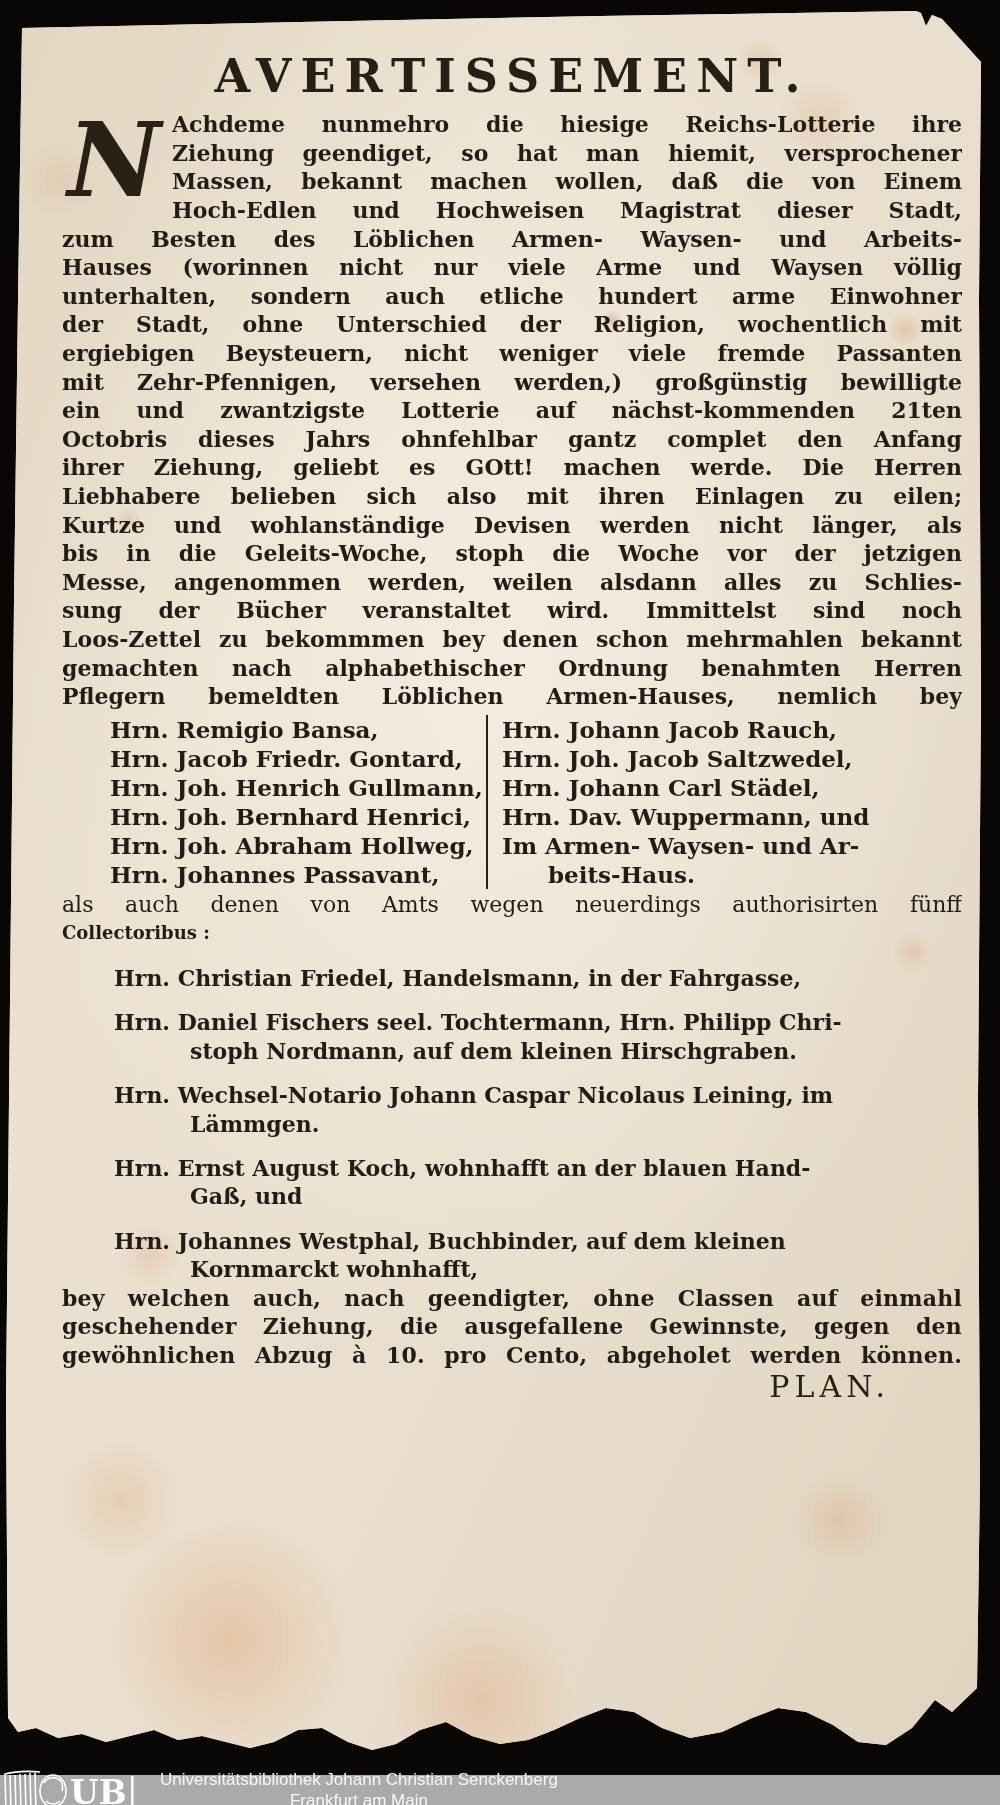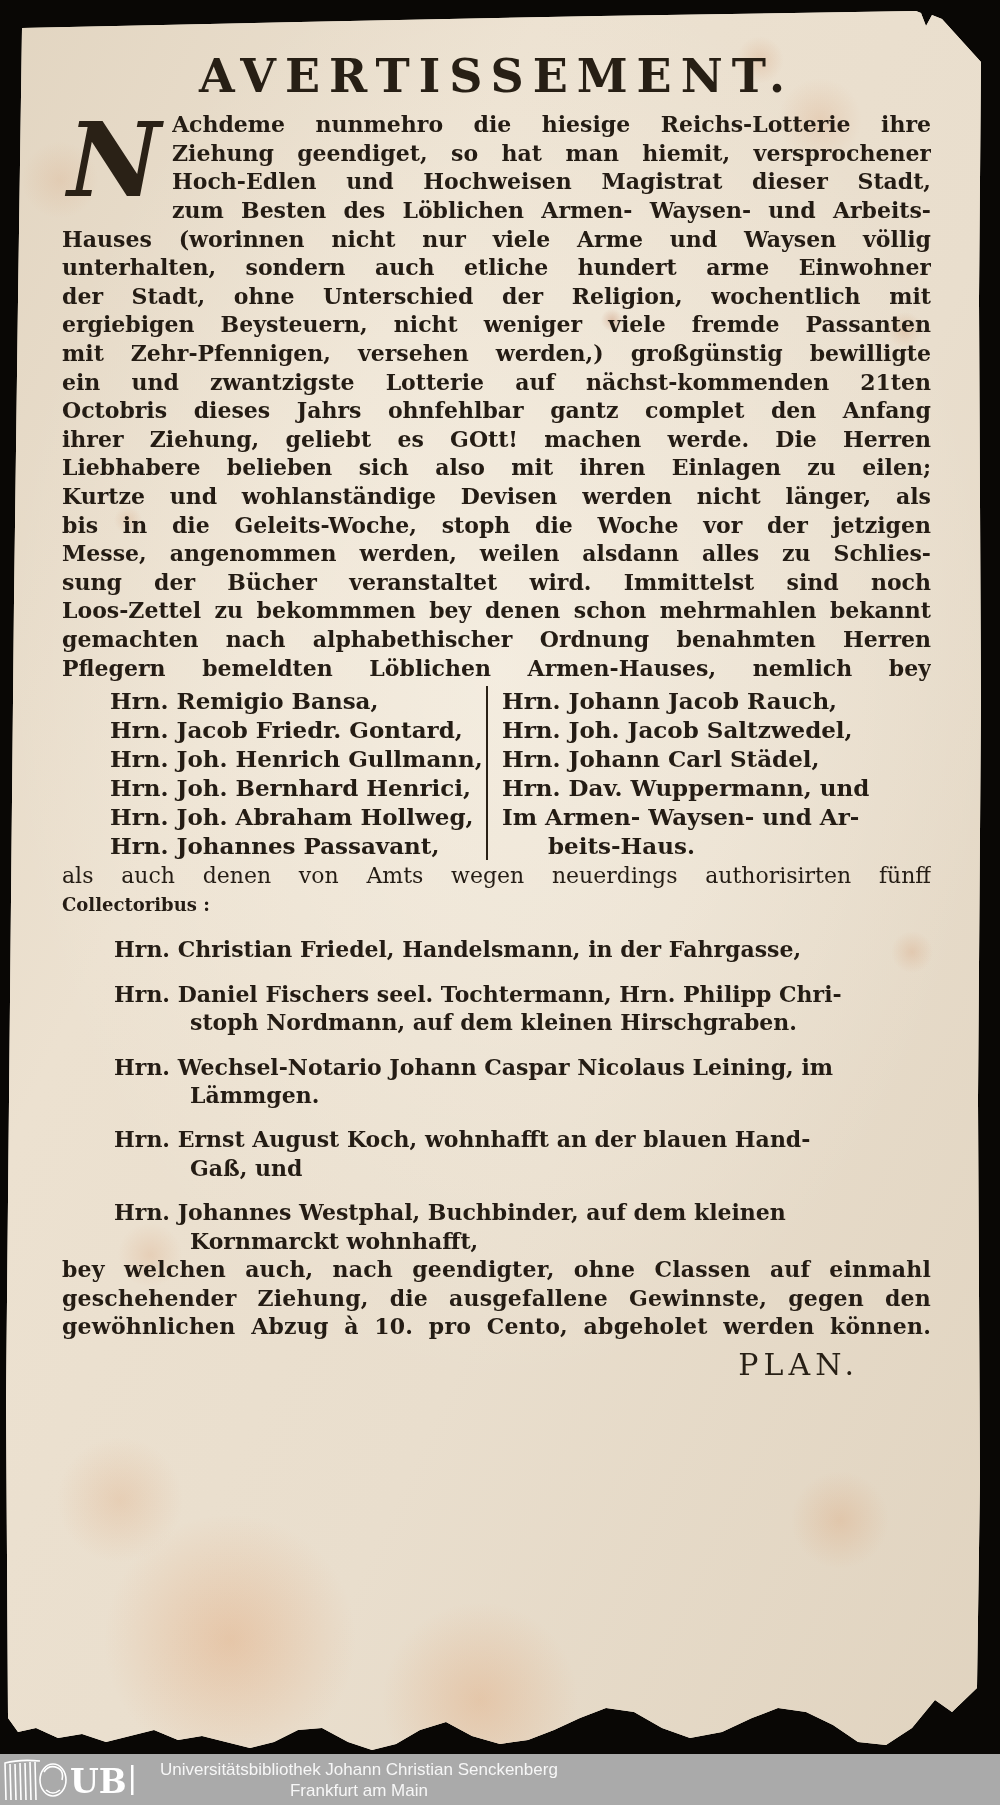--- a/index.html
+++ b/index.html
@@ -39,21 +39,21 @@
       690px 1738px, 662px 1728px, 634px 1712px, 606px 1708px, 580px 1718px,
       554px 1730px, 528px 1740px, 500px 1744px, 472px 1736px, 446px 1722px,
       420px 1730px, 396px 1744px, 372px 1750px, 348px 1742px, 322px 1728px,
       298px 1730px, 274px 1742px, 250px 1748px, 226px 1742px, 202px 1736px,
       178px 1740px, 154px 1730px, 130px 1736px, 106px 1742px, 82px 1734px,
       58px 1738px, 36px 1728px, 18px 1732px,
       8px 1718px, 6px 1400px, 10px 1000px, 14px 600px, 18px 300px
     );
     color:#241c14;
   }
-  .content{padding:52px 69px 0 62px;}
+  .content{padding:52px 38px 0 62px;}
   .doc-title{
     text-align:center;
     font-size:46px;
     font-weight:bold;
     letter-spacing:9px;
     color:#271f15;
     margin:0 0 10px 0;
     line-height:1.05;
   }
   .para{font-weight:bold;}
@@ -95,25 +95,24 @@
   .collector .l1{font-size:22px;line-height:28.4px;padding-left:52px;white-space:nowrap;}
   .collector .l2{font-size:22px;line-height:28.4px;padding-left:128px;white-space:nowrap;}
   
   .closing .line{letter-spacing:.2px;}
   .plan{
     text-align:right;
     padding-right:72px;
     font-size:30px;
     letter-spacing:5px;
     color:#271f15;
-    margin-top:6px;
   }
   
   .footer{
-    position:absolute;left:0;bottom:0;width:1000px;height:51px;
+    position:absolute;left:0;bottom:0;width:1000px;height:30px;
     background:#aaaaaa;
     display:flex;align-items:center;
     font-family:"Liberation Sans", sans-serif;
   }
   .logo{width:152px;height:47px;flex:0 0 auto;}
   .footer-text{color:#f7f7f7;font-size:17px;line-height:21px;margin-left:8px;}
   .footer-text .l1, .footer-text .l2{white-space:nowrap;text-align:center;}
 </style>
 </head>
 <body>
@@ -121,20 +120,21 @@
 <div class="paper">
   <div class="content">
 
     <div class="doc-title">AVERTISSEMENT.</div>
 
     <div class="para">
       <span class="dropcap">N</span>
 
     <div class="line">Achdeme nunmehro die hiesige Reichs-Lotterie ihre</div>
         <div class="line">Ziehung geendiget, so hat man hiemit, versprochener</div>
+        <div class="line">Massen, bekannt machen wollen, daß die von Einem</div>
         <div class="line">Hoch-Edlen und Hochweisen Magistrat dieser Stadt,</div>
         <div class="line">zum Besten des Löblichen Armen- Waysen- und Arbeits-</div>
         <div class="line">Hauses (worinnen nicht nur viele Arme und Waysen völlig</div>
         <div class="line">unterhalten, sondern auch etliche hundert arme Einwohner</div>
         <div class="line">der Stadt, ohne Unterschied der Religion, wochentlich mit</div>
         <div class="line">ergiebigen Beysteuern, nicht weniger viele fremde Passanten</div>
         <div class="line">mit Zehr-Pfennigen, versehen werden,) großgünstig bewilligte</div>
         <div class="line">ein und zwantzigste Lotterie auf nächst-kommenden 21ten</div>
         <div class="line">Octobris dieses Jahrs ohnfehlbar gantz complet den Anfang</div>
         <div class="line">ihrer Ziehung, geliebt es GOtt! machen werde.  Die Herren</div>

